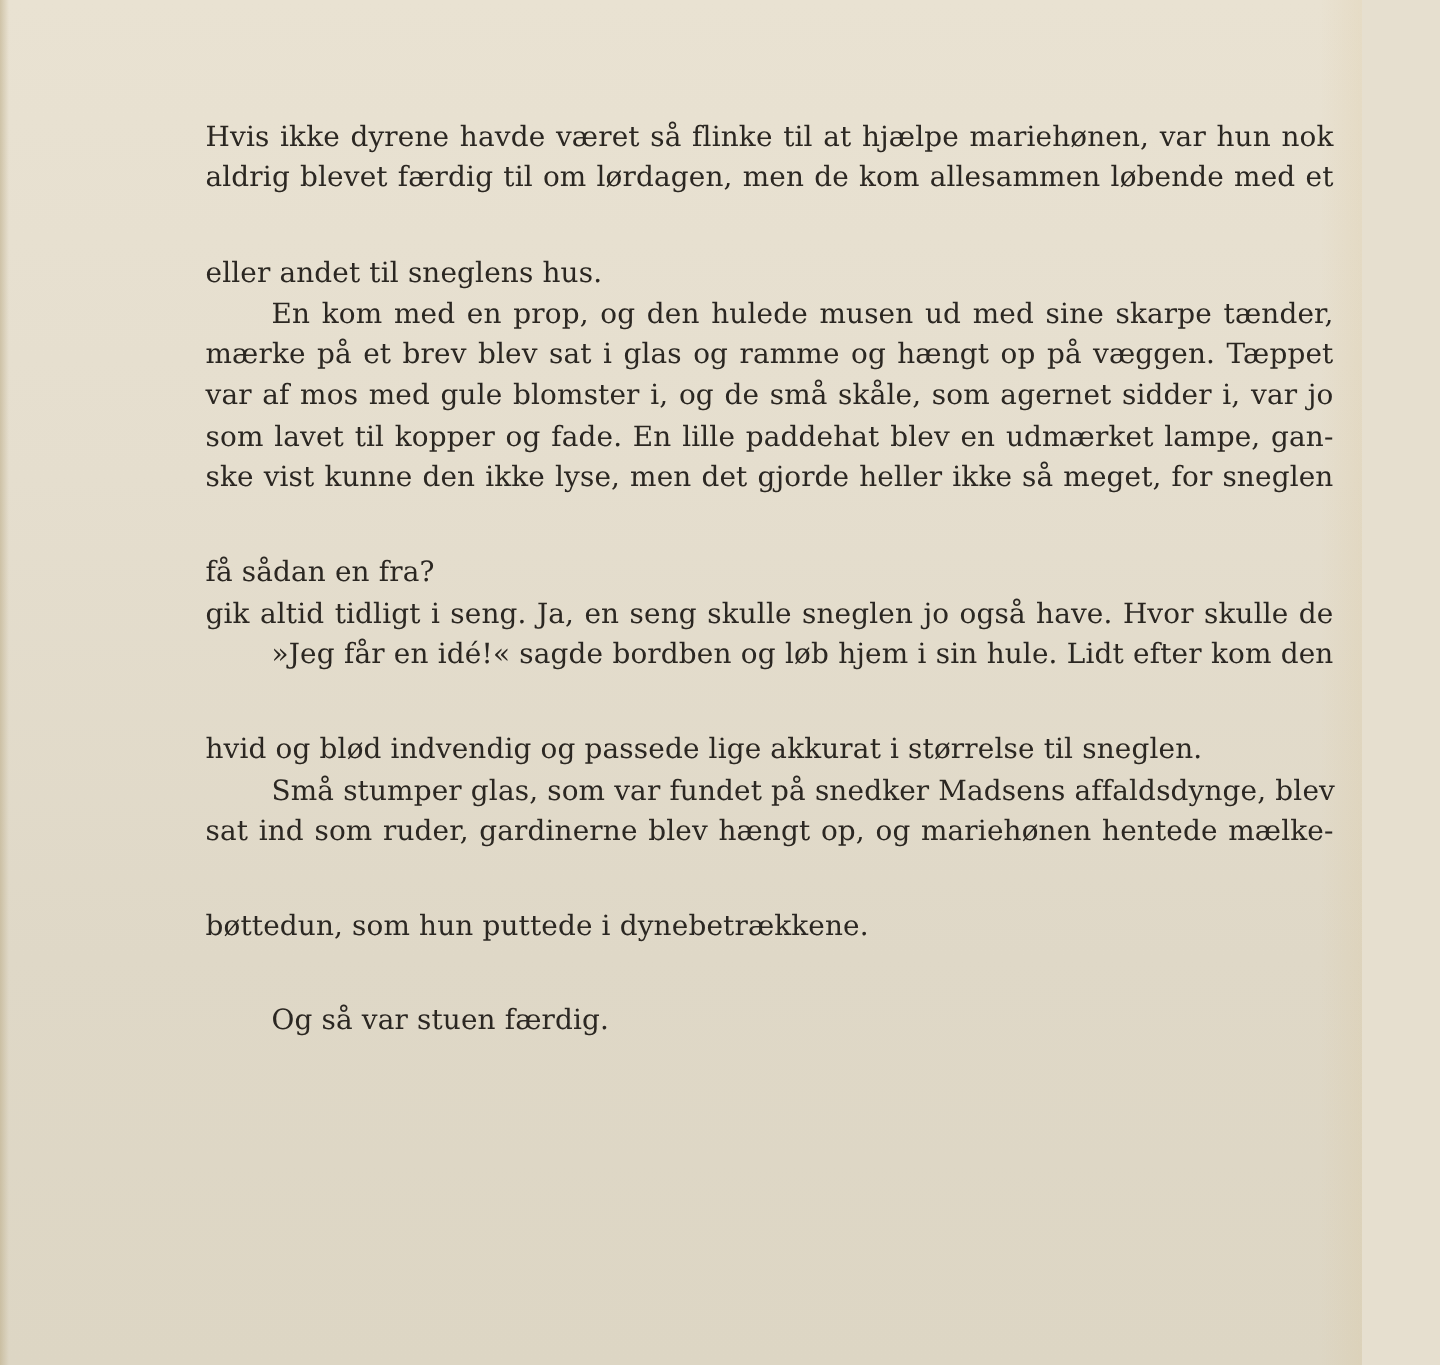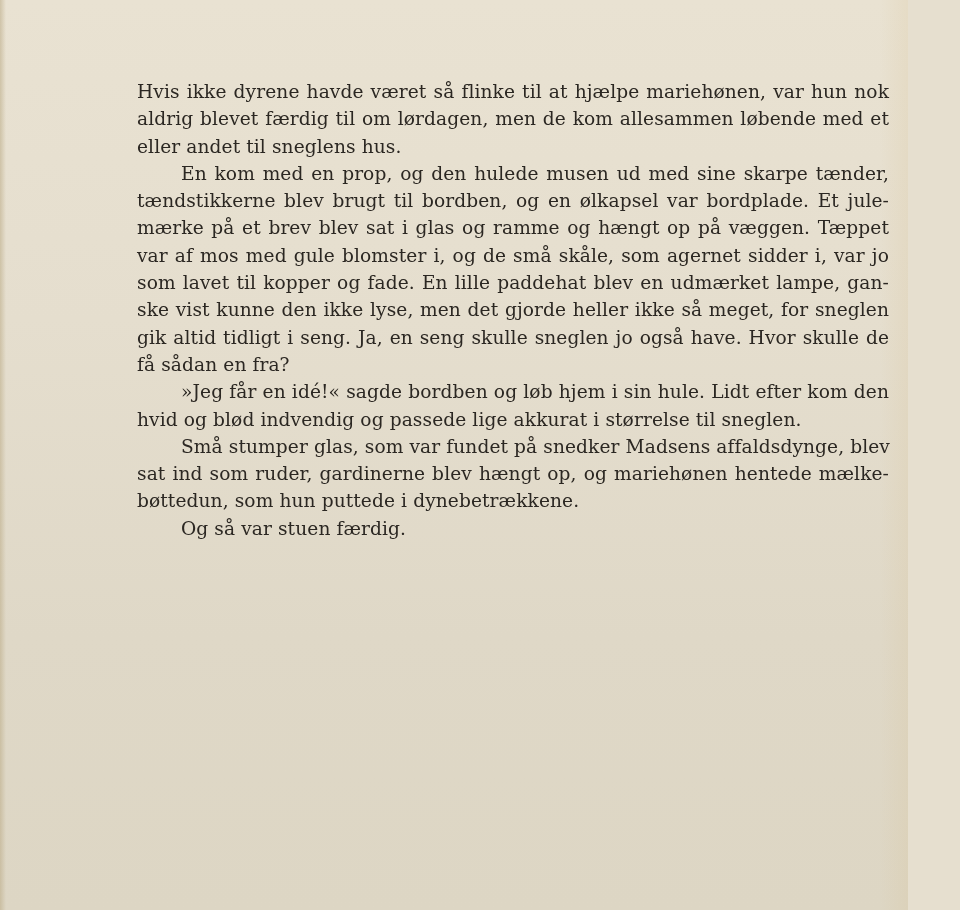--- a/index.html
+++ b/index.html
@@ -43,46 +43,46 @@
     .line {
       display: block;
       height: 27.3px;
       line-height: 27.3px;
       white-space: nowrap;
       text-align: justify;
       text-align-last: justify;
     }
     .line.last {
       text-align-last: left;
+      margin-top: 36px;
     }
     .line.indent {
       padding-left: 44px;
     }
   </style>
 </head>
 <body>
 
 <div class="page">
   <div class="text-block">
 
     <div>
       <span class="line">Hvis ikke dyrene havde været så flinke til at hjælpe mariehønen, var hun nok</span>
       <span class="line">aldrig blevet færdig til om lørdagen, men de kom allesammen løbende med et</span>
       <span class="line last">eller andet til sneglens hus.</span>
     </div>
 
     <div>
       <span class="line indent">En kom med en prop, og den hulede musen ud med sine skarpe tænder,</span>
-      <span class="line">tændstikkerne blev brugt til bordben, og en ølkapsel var bordplade. Et jule-</span>
       <span class="line">mærke på et brev blev sat i glas og ramme og hængt op på væggen. Tæppet</span>
       <span class="line">var af mos med gule blomster i, og de små skåle, som agernet sidder i, var jo</span>
       <span class="line">som lavet til kopper og fade. En lille paddehat blev en udmærket lampe, gan-</span>
       <span class="line">ske vist kunne den ikke lyse, men det gjorde heller ikke så meget, for sneglen</span>
+      <span class="line last">få sådan en fra?</span>
       <span class="line">gik altid tidligt i seng. Ja, en seng skulle sneglen jo også have. Hvor skulle de</span>
-      <span class="line last">få sådan en fra?</span>
     </div>
 
     <div>
       <span class="line indent">»Jeg får en idé!« sagde bordben og løb hjem i sin hule. Lidt efter kom den</span>
       <span class="line last">hvid og blød indvendig og passede lige akkurat i størrelse til sneglen.</span>
     </div>
 
     <div>
       <span class="line indent">Små stumper glas, som var fundet på snedker Madsens affaldsdynge, blev</span>
       <span class="line">sat ind som ruder, gardinerne blev hængt op, og mariehønen hentede mælke-</span>

